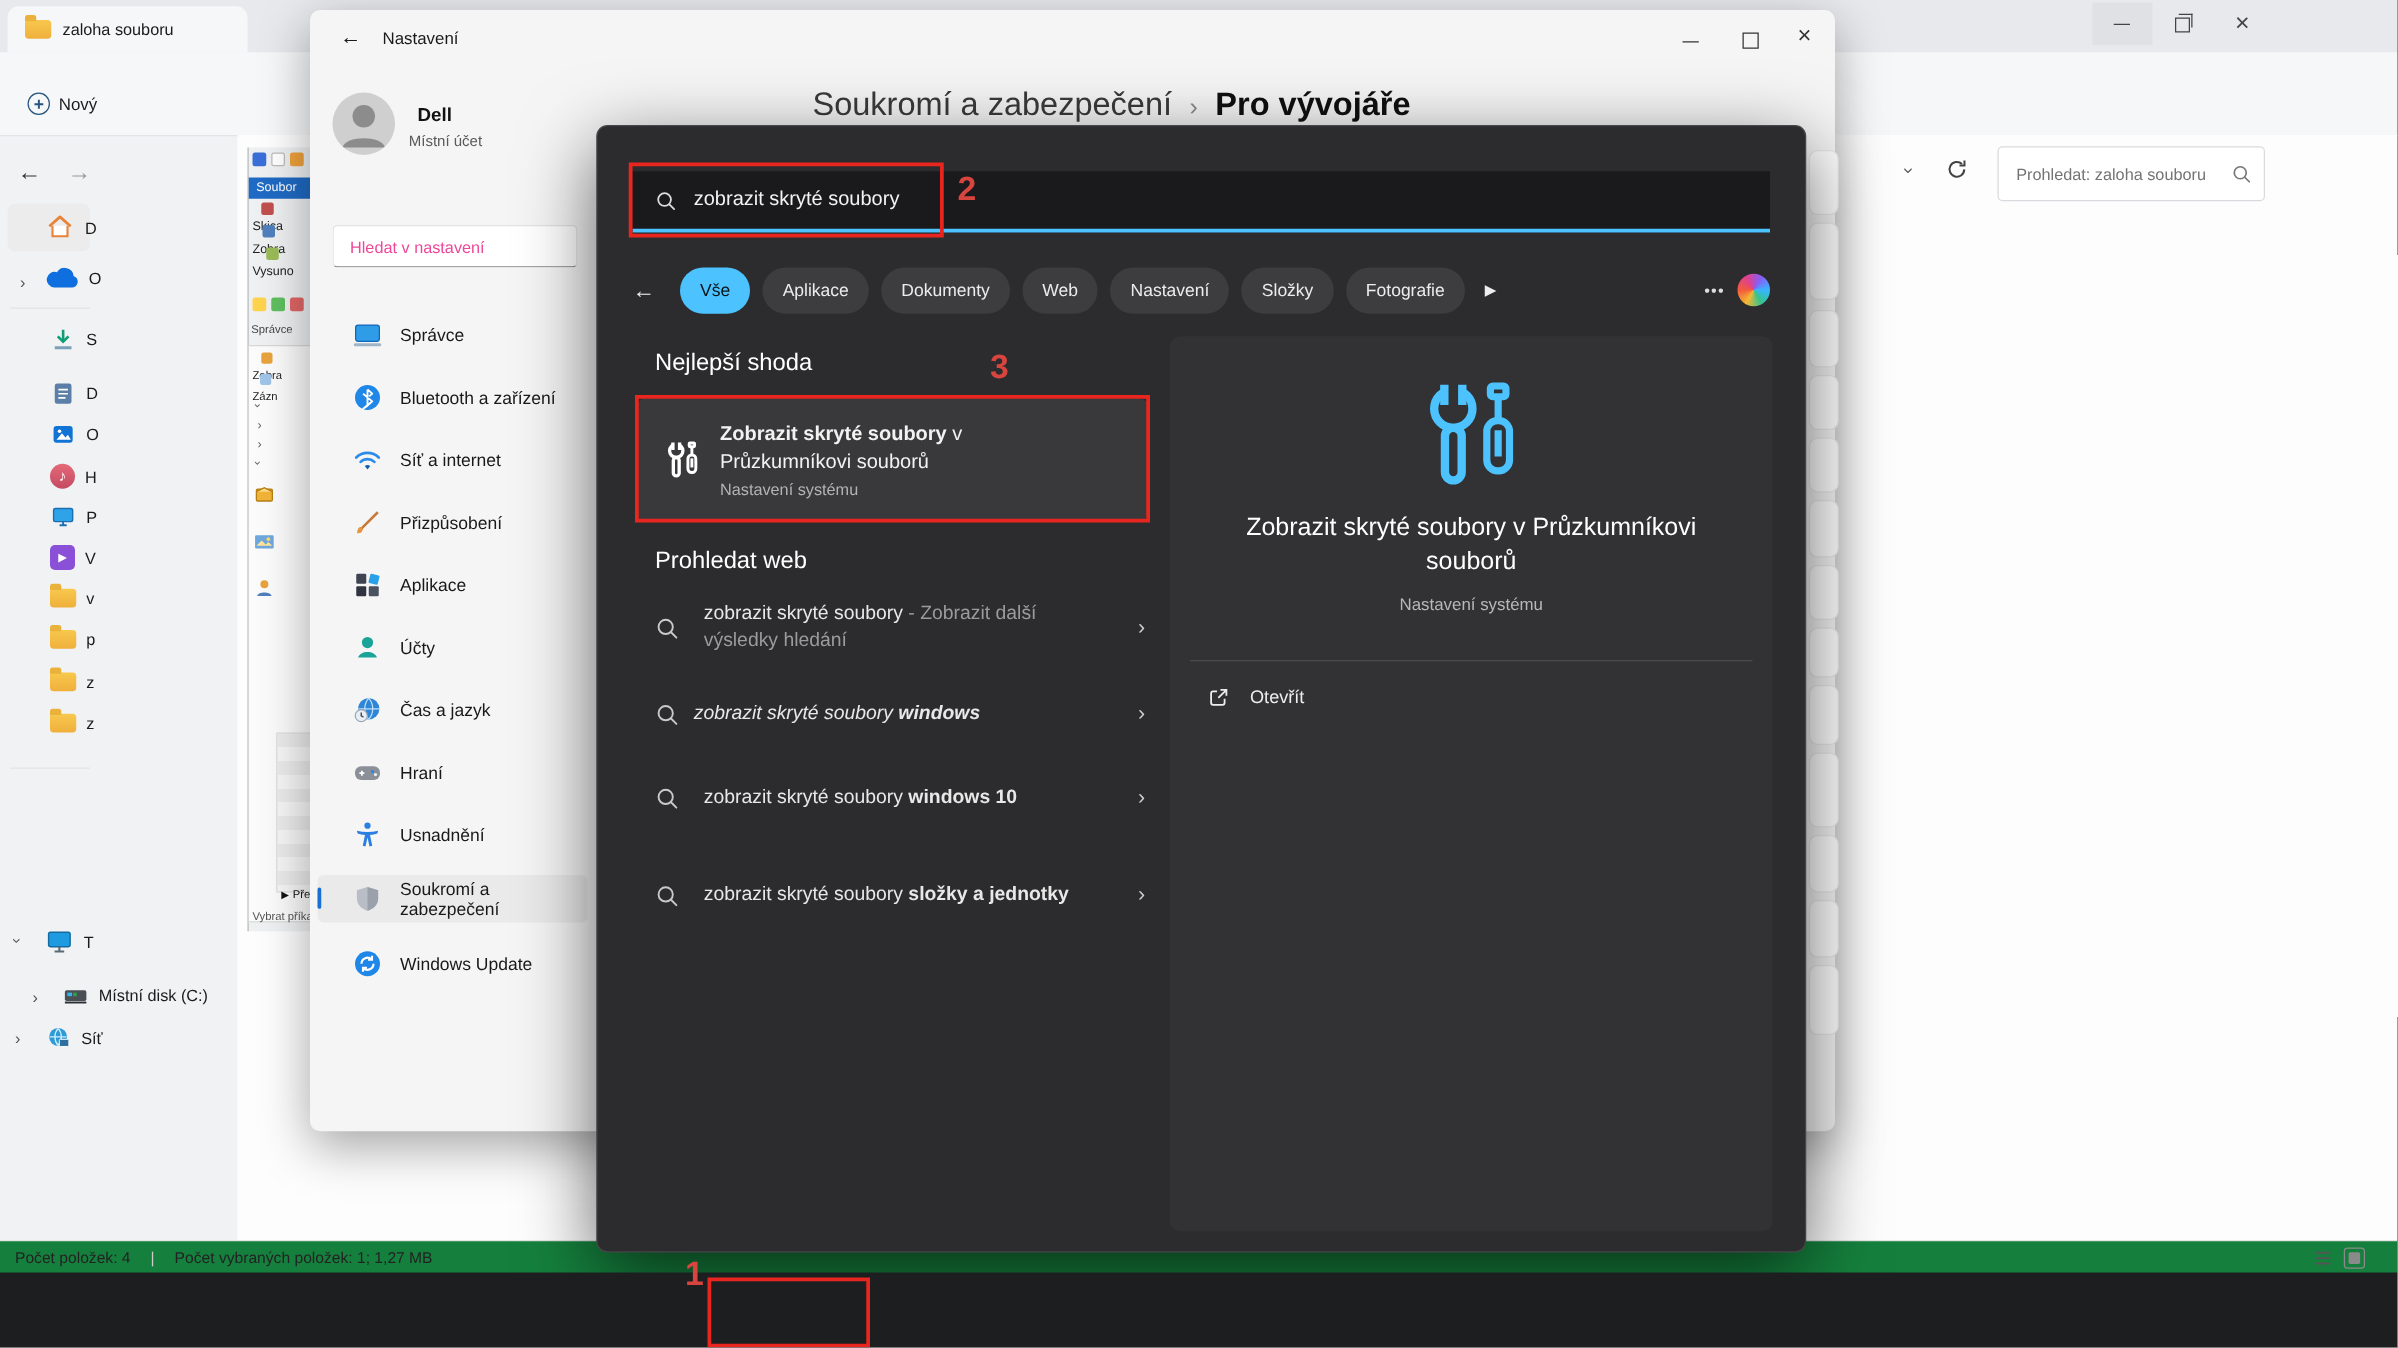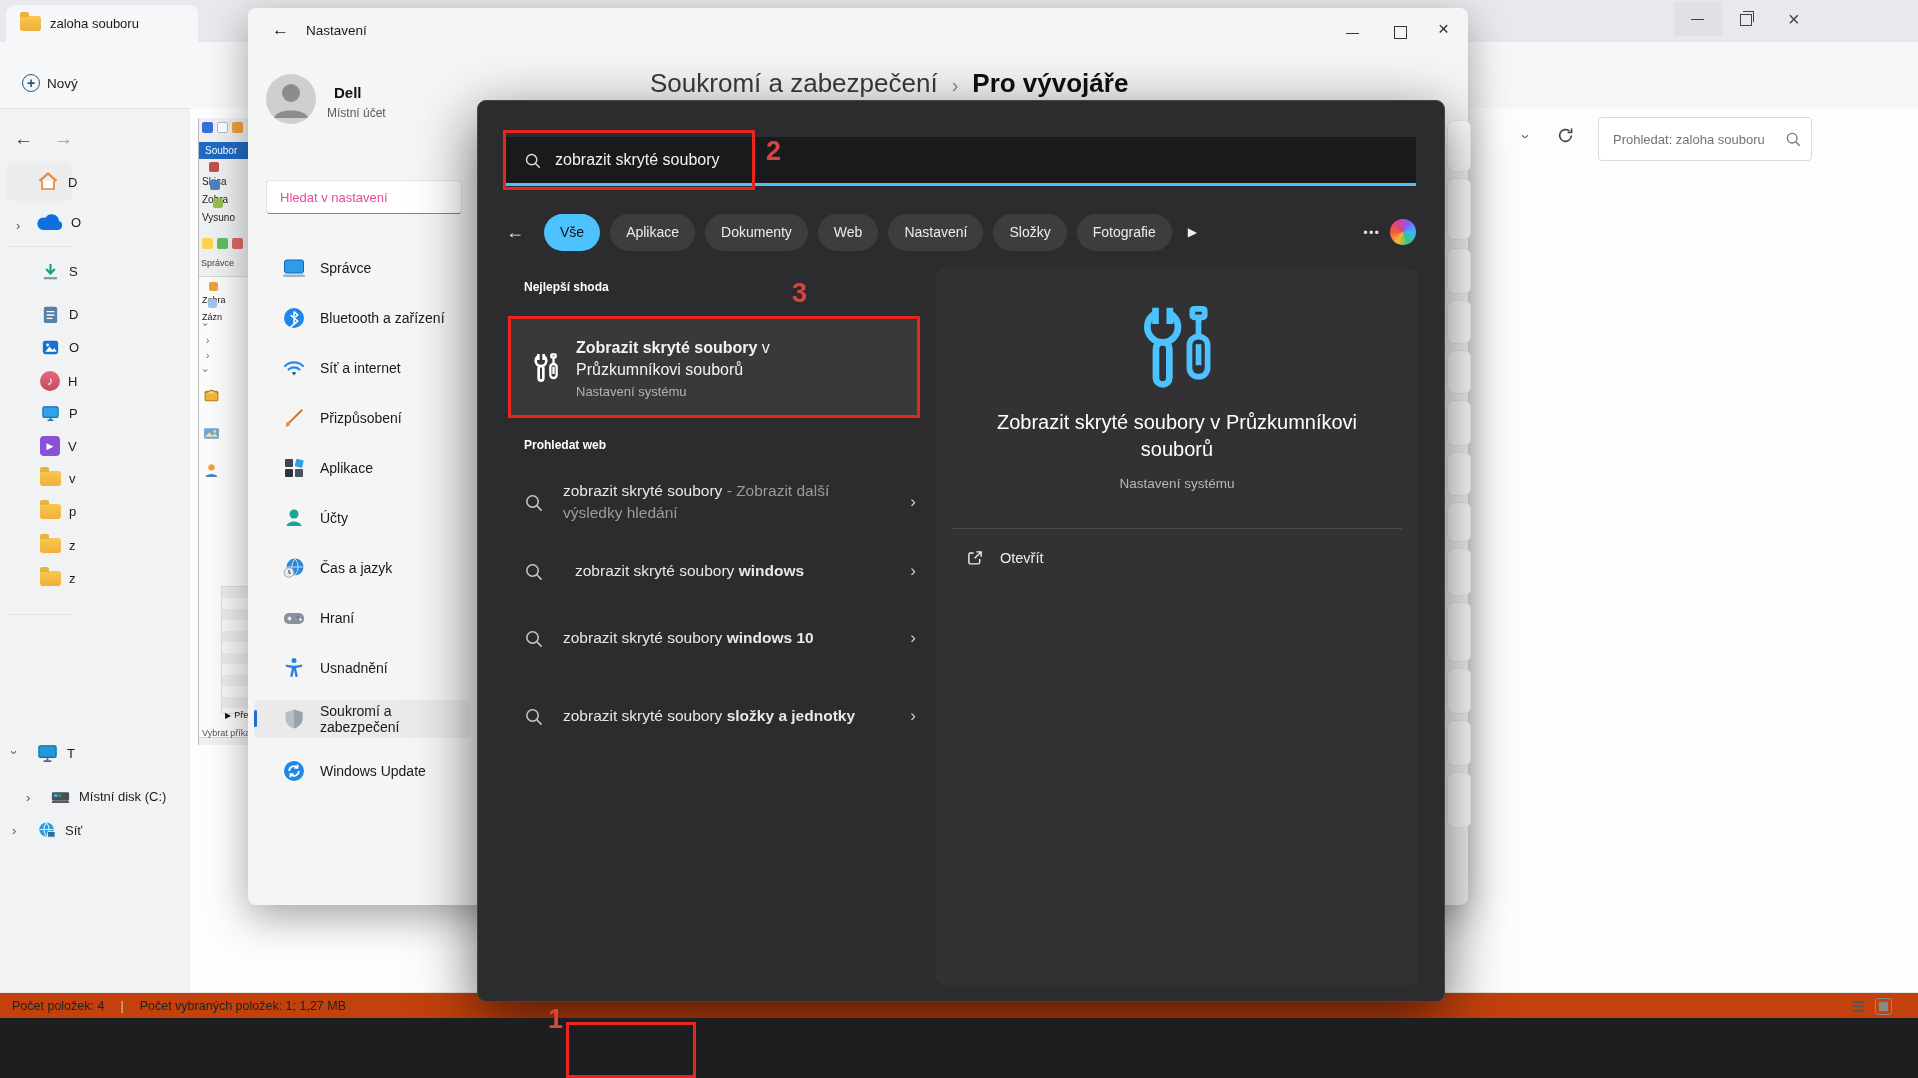--- a/index.html
+++ b/index.html
@@ -27,21 +27,21 @@
   .winctl{color:#444;font-size:15px;}
   .dash{width:13px;height:0;border-top:1.6px solid #444;}
   .sq{width:11px;height:11px;border:1.4px solid #444;}
   .restore{position:relative;width:10px;height:10px;border:1.3px solid #444;background:#e7e9ec;}
   .restore:before{content:"";position:absolute;left:2px;top:-4px;width:10px;height:10px;border:1.3px solid #444;border-bottom:none;border-left:none;}
   .side-row{display:flex;align-items:center;gap:8px;font-size:13px;color:#1b1b1b;}
   .side-letter{font-size:13px;color:#1b1b1b;}
   .divider-h{height:1px;background:#e3e3e3;}
   .folder-ic{width:21px;height:15px;background:linear-gradient(#f8c84d,#efb03c);border-radius:2px 3px 3px 3px;position:relative;}
   .folder-ic:before{content:"";position:absolute;top:-4px;left:0;width:9px;height:5px;background:#eab23a;border-radius:2px 2px 0 0;}
-  .statusbar{left:0;top:992px;width:1918px;height:26px;background:#c2410c;border-top:1px solid #e5e5e5;
+  .statusbar{left:0;top:992px;width:1918px;height:26px;background:#15803d;border-top:1px solid #e5e5e5;
     display:flex;align-items:center;font-size:12.5px;color:#222;}
   .viewic{color:#555;}
 
   
   #snip{left:73px;top:62px;width:175px;height:731px;background:#1e1f21;border-radius:10px;
     box-shadow:0 10px 30px rgba(0,0,0,.45);}
   .upravit{left:10px;top:9px;width:101px;height:46px;background:#3ab7f0;border-radius:7px;
     display:flex;align-items:center;gap:8px;justify-content:center;font-size:14.5px;color:#06222f;font-weight:600;}
   .snip-bottom{left:0;top:692px;width:175px;height:32px;display:flex;align-items:center;gap:14px;padding-left:13px;box-sizing:border-box;color:#e8e8e8;}
   .kbd-ic{width:34px;height:22px;border:1.6px solid #dcdcdc;border-radius:5px;position:relative;}
@@ -79,21 +79,21 @@
 
   
   #flyout{left:477px;top:100px;width:968px;height:902px;background:#2c2c2e;border:1px solid #45454a;
     border-radius:9px;box-shadow:0 18px 60px rgba(0,0,0,.6);box-sizing:border-box;color:#eee;}
   .fly-search{left:28px;top:36px;width:910px;height:49px;background:#1a1a1c;border-bottom:3px solid #4cc2ff;
     display:flex;align-items:center;gap:14px;padding-left:18px;box-sizing:border-box;font-size:16px;color:#f2f2f2;}
   .chiprow{left:28px;top:112px;width:910px;height:38px;display:flex;align-items:center;gap:10px;}
   .chip{height:37px;padding:0 16px;border-radius:18.5px;background:#3d3d3f;color:#ececec;font-size:14px;
     display:flex;align-items:center;}
   .chip.sel{background:#4cc2ff;color:#0a1319;}
-  .fly-h{font-size:12px;font-weight:700;color:#fff;}
+  .fly-h{font-size:19px;font-weight:400;color:#fff;}
   .best-card{left:32px;top:218px;width:408px;height:98px;background:#39393b;border-radius:6px;}
   .best-text{font-size:16px;color:#f2f2f2;line-height:1.35;width:250px;}
   .best-sub{font-size:13px;color:#b3b3b3;margin-top:4px;}
   .sug-row{left:28px;width:424px;display:flex;align-items:center;}
   .sug-text{width:300px;font-size:15.5px;line-height:1.45;color:#e8e8e8;}
   .sug-text b{font-weight:700;}
   .sug-text .dim{color:#9b9b9b;}
   .chev{color:#cfcfcf;font-size:17px;}
   .preview{left:458px;top:168px;width:482px;height:716px;background:#323234;border-radius:8px;}
   .prev-title{font-size:20px;color:#fff;text-align:center;line-height:1.35;}
@@ -573,21 +573,21 @@
       <div class="sug-text" style="margin-left:20px;"><span>zobrazit skryté soubory</span><b></b><span class="dim"> - Zobrazit další výsledky hledání</span></div>
       <span class="chev" style="margin-left:auto;margin-right:14px;">›</span>
     </div>
     <div class="abs sug-row" style="top:444px;height:52px;">
       <span style="margin-left:18px;">
         <svg width="19" height="19" viewBox="0 0 20 20">
             <circle cx="9" cy="9" r="6" fill="none" stroke="#c9c9c9" stroke-width="1.6"></circle>
             <line x1="13.5" y1="13.5" x2="18" y2="18" stroke="#c9c9c9" stroke-width="1.6" stroke-linecap="round"></line>
           </svg>
       </span>
-      <div class="sug-text" style="margin-left:32px;"><span>zobrazit skryté soubory </span><b>windows</b><span class="dim"></span></div>
+      <div class="sug-text" style="margin-left:12px;font-style:italic;"><span>zobrazit skryté soubory </span><b>windows</b><span class="dim"></span></div>
       <span class="chev" style="margin-left:auto;margin-right:14px;">›</span>
     </div>
     <div class="abs sug-row" style="top:500px;height:74px;">
       <span style="margin-left:18px;">
         <svg width="19" height="19" viewBox="0 0 20 20">
             <circle cx="9" cy="9" r="6" fill="none" stroke="#c9c9c9" stroke-width="1.6"></circle>
             <line x1="13.5" y1="13.5" x2="18" y2="18" stroke="#c9c9c9" stroke-width="1.6" stroke-linecap="round"></line>
           </svg>
       </span>
       <div class="sug-text" style="margin-left:20px;"><span>zobrazit skryté soubory </span><b>windows 10</b><span class="dim"></span></div>

